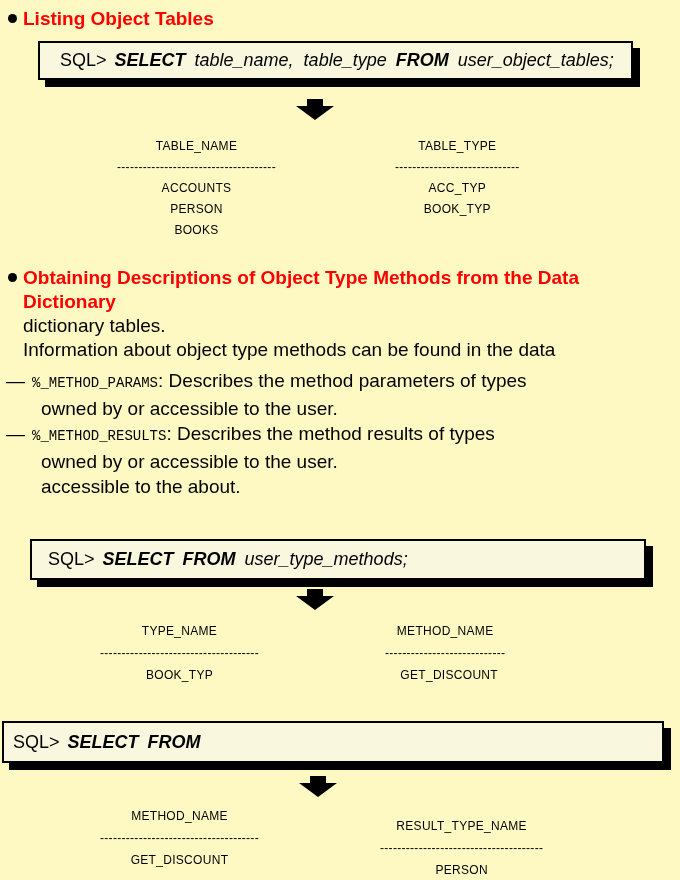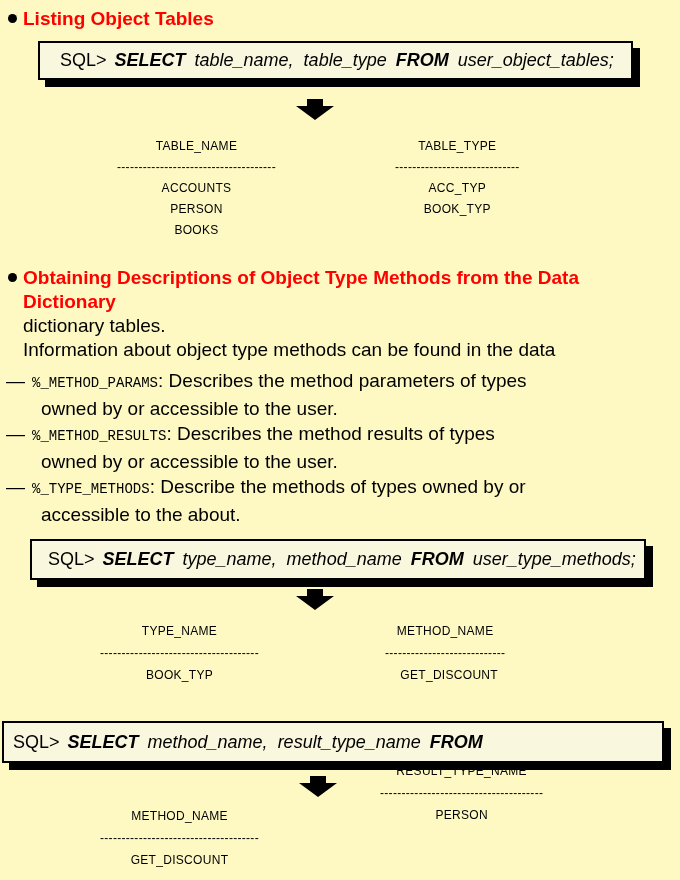--- a/index.html
+++ b/index.html
@@ -94,29 +94,27 @@
   <div class="list">
     <div class="li">
       <div><span class="dash">—</span><span class="mono">%_METHOD_PARAMS</span><span>: Describes the method parameters of types</span></div>
       <div class="l2">owned by or accessible to the user.</div>
     </div>
     <div class="li">
       <div><span class="dash">—</span><span class="mono">%_METHOD_RESULTS</span><span>: Describes the method results of types</span></div>
       <div class="l2">owned by or accessible to the user.</div>
     </div>
     <div class="li">
-      <div><span class="dash">—</span><span class="mono">%_TYPE_METHODS</span><span>: Describe the methods of types owned by or</span></div>
       <div class="l2">accessible to the about.</div>
     </div>
   </div>
 
   <div class="sqlbox" style="left:30px;top:539px;width:616px;height:41px;padding-left:16px;">
     <span class="sql-prompt">SQL&gt;</span>
     <span class="sql-kw">SELECT</span>
-    <span class="sql-it">type_name,  method_name</span>
     <span class="sql-kw">FROM</span>
     <span class="sql-it">user_type_methods;</span>
   </div>
 
   <svg class="arrow" style="left:296px;top:589px;" width="38" height="21" viewBox="0 0 38 21">
     <polygon points="11,0 27,0 27,7 38,7 19,21 0,7 11,7" fill="#000"></polygon>
   </svg>
 
   <div class="out lh22" style="left:100px;top:620px;">
     <div>TYPE_NAME</div>
@@ -125,32 +123,31 @@
   </div>
   <div class="out lh22" style="left:385px;top:620px;">
     <div>METHOD_NAME</div>
     <div class="rule">----------------------------</div>
     <div class="pad8">GET_DISCOUNT</div>
   </div>
 
   <div class="sqlbox" style="left:2px;top:721px;width:662px;height:42px;padding-left:9px;">
     <span class="sql-prompt">SQL&gt;</span>
     <span class="sql-kw">SELECT</span>
-    <span class="sql-it">method_name,  result_type_name</span>
     <span class="sql-kw">FROM</span>
   </div>
 
   <svg class="arrow" style="left:299px;top:776px;" width="38" height="21" viewBox="0 0 38 21">
     <polygon points="11,0 27,0 27,7 38,7 19,21 0,7 11,7" fill="#000"></polygon>
   </svg>
 
   <div class="out lh22" style="left:100px;top:805px;">
     <div>METHOD_NAME</div>
     <div class="rule">-------------------------------------</div>
     <div>GET_DISCOUNT</div>
   </div>
-  <div class="out lh22" style="left:380px;top:760px;">
+  <div class="out lh22" style="left:380px;top:815px;">
     <div>RESULT_TYPE_NAME</div>
     <div class="rule">--------------------------------------</div>
     <div>PERSON</div>
   </div>
 
 </div>
 
 </body></html>

